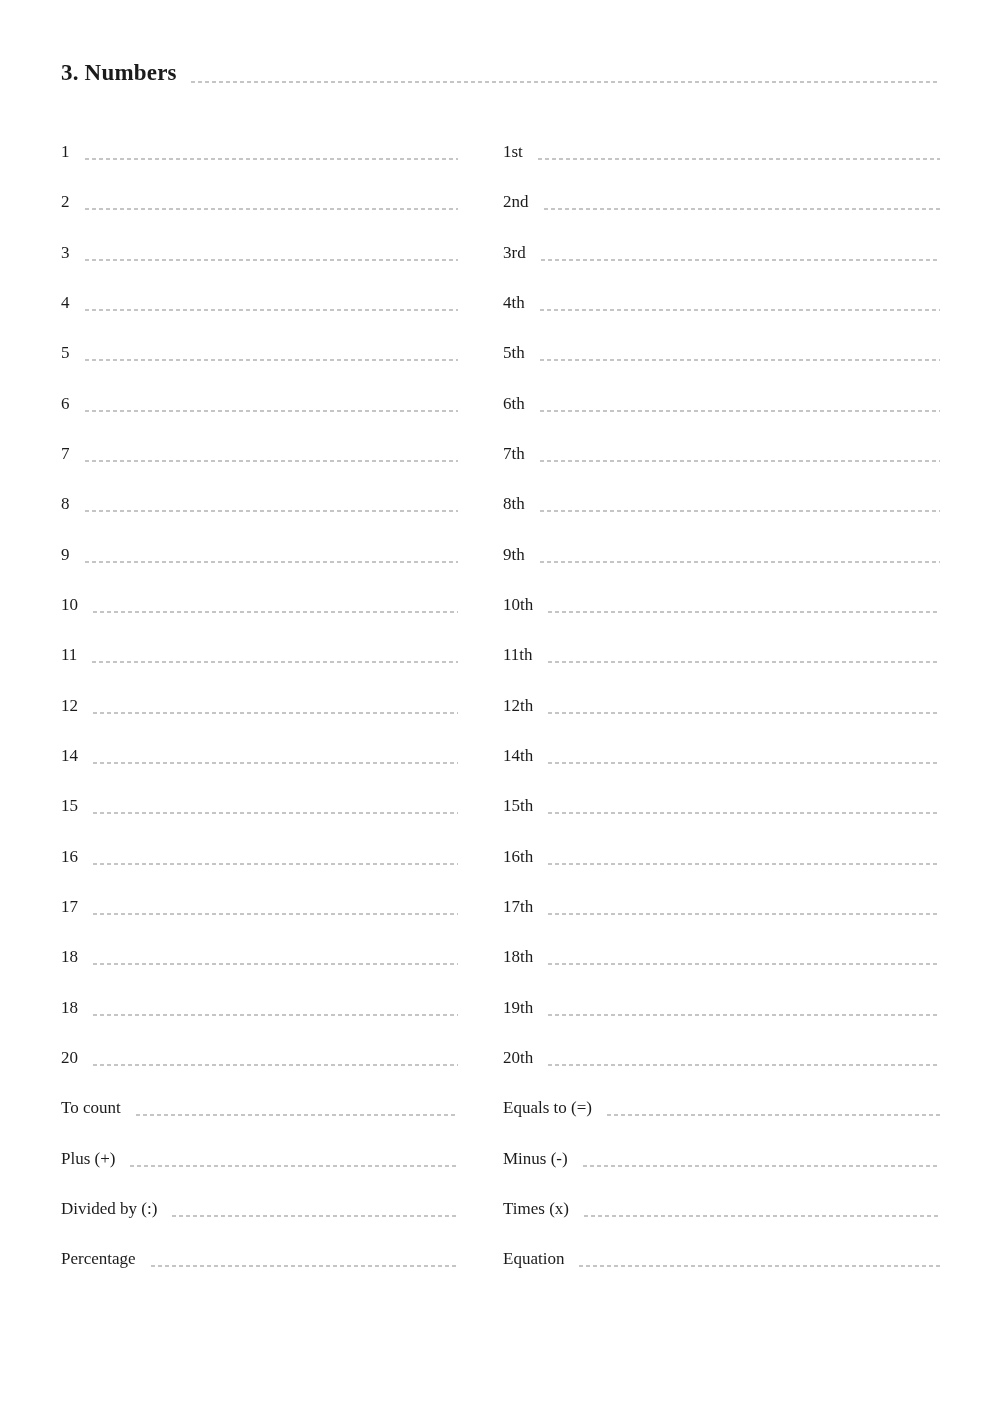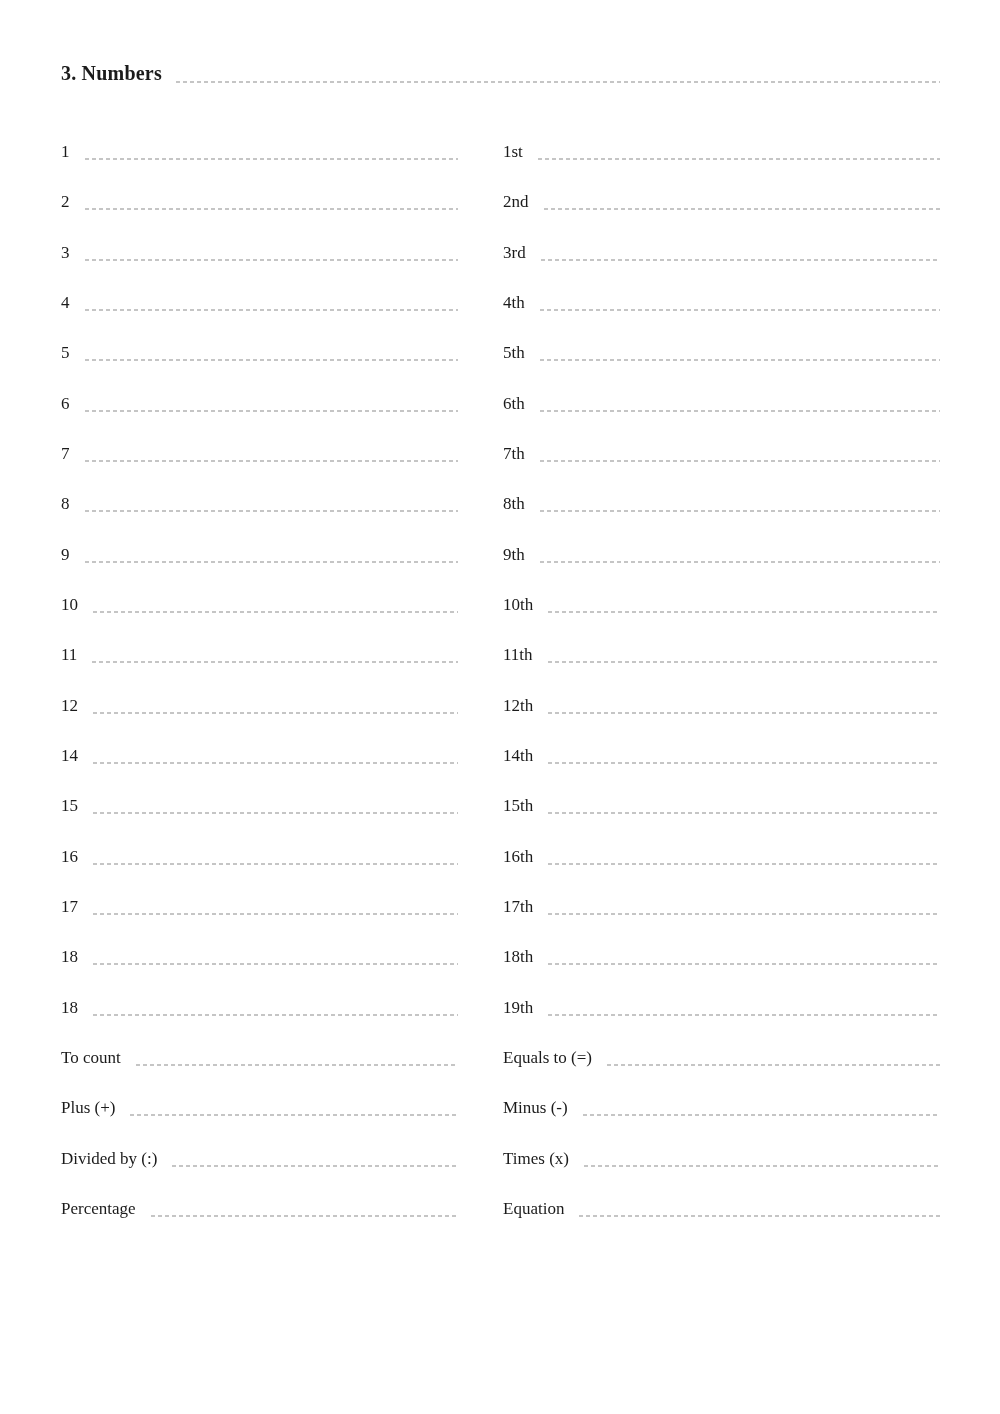--- a/index.html
+++ b/index.html
@@ -19,21 +19,21 @@
     width: 1000px;
     height: 1414px;
     padding: 58px 60px 0 61px;
   }
   .header {
     display: flex;
     align-items: baseline;
   }
   .title {
     margin: 0;
-    font-size: 20px;
+    font-size: 23px;
     font-weight: bold;
     line-height: 30px;
     letter-spacing: 0.2px;
     white-space: nowrap;
   }
   .leader {
     flex: 1;
     display: inline-block;
     height: 2px;
     margin-left: 14px;
@@ -272,20 +272,30 @@
       <div class="cell left">
         <span class="label">18</span>
         <span class="blank"></span>
       </div>
       <div class="cell right">
         <span class="label">19th</span>
         <span class="blank"></span>
       </div>
     </div>
 
+    <div class="row">
+      <div class="cell left">
+        <span class="label">20</span>
+        <span class="blank"></span>
+      </div>
+      <div class="cell right">
+        <span class="label">20th</span>
+        <span class="blank"></span>
+      </div>
+    </div>
 
     <div class="row">
       <div class="cell left">
         <span class="label">To count</span>
         <span class="blank"></span>
       </div>
       <div class="cell right">
         <span class="label">Equals to (=)</span>
         <span class="blank"></span>
       </div>

